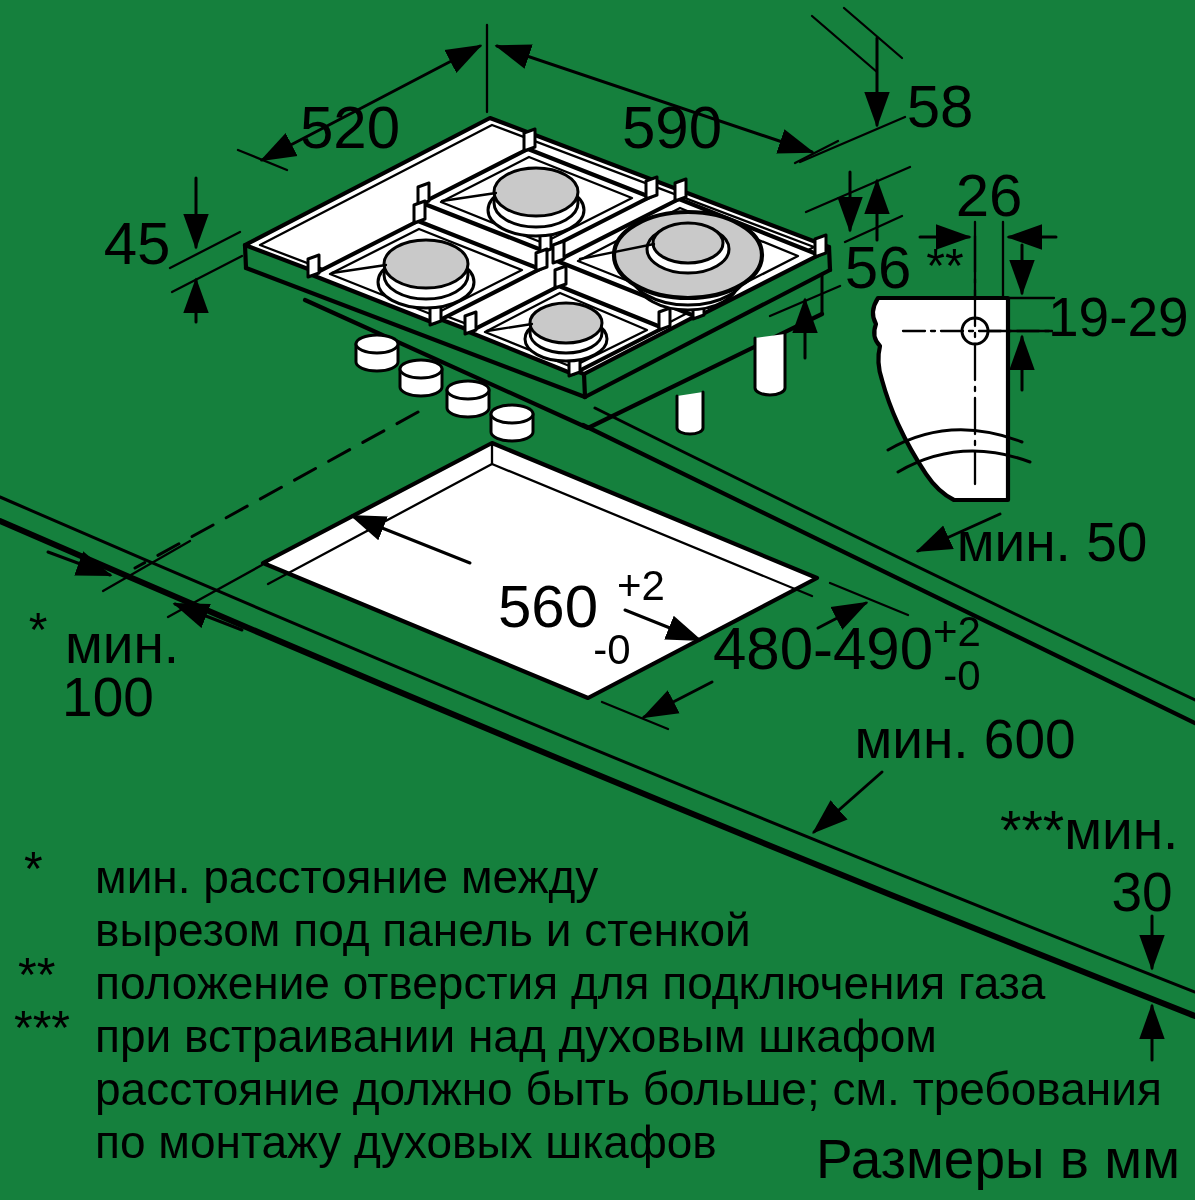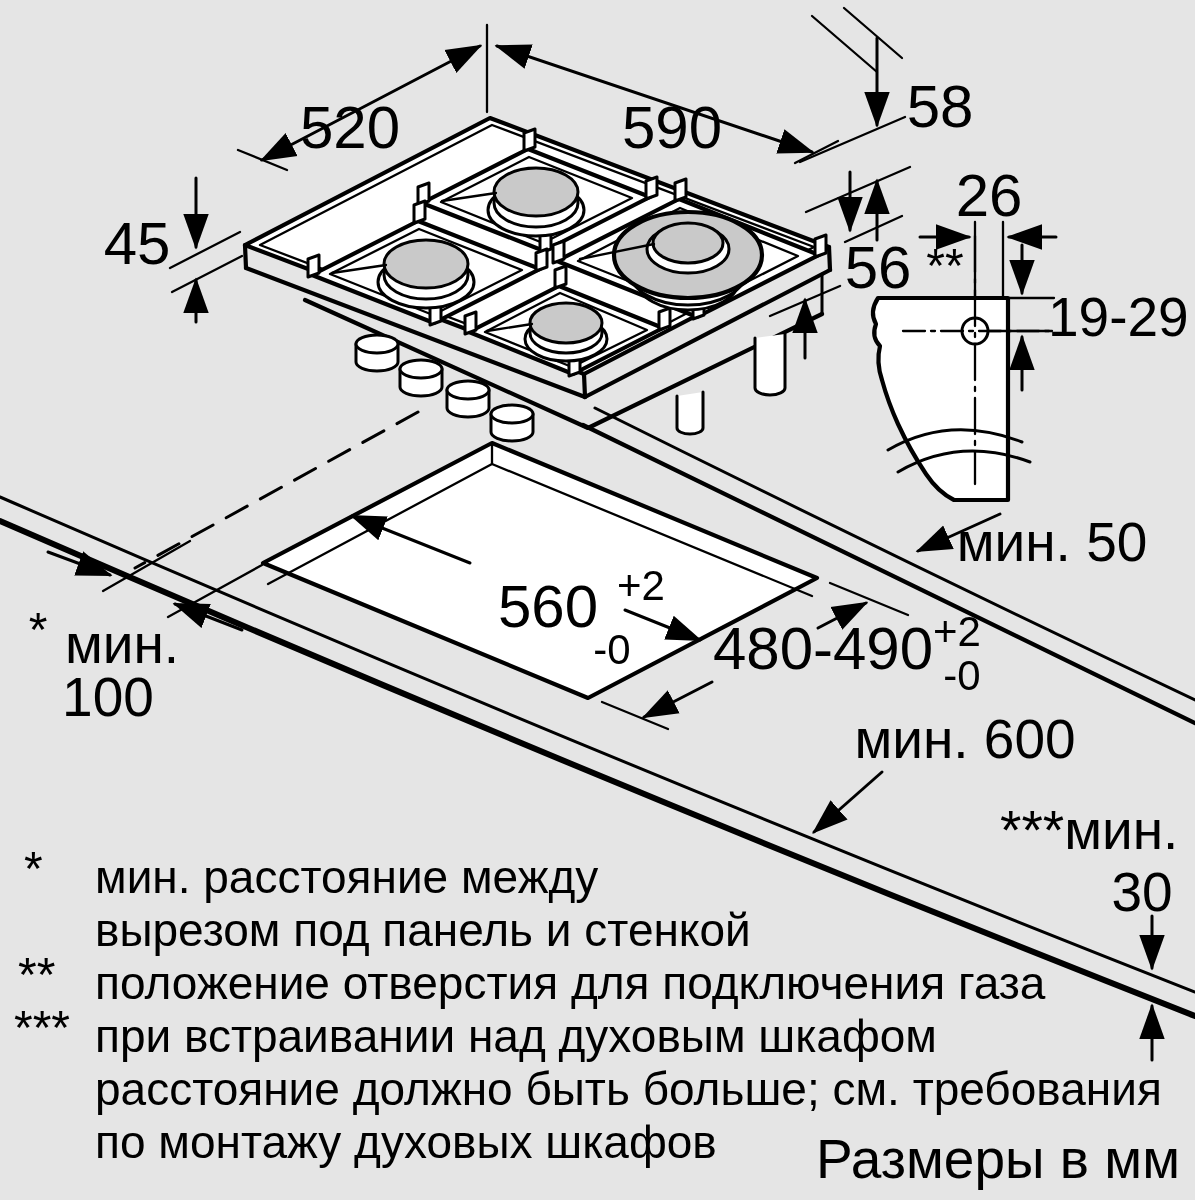--- a/index.html
+++ b/index.html
@@ -1,16 +1,16 @@
 <!DOCTYPE html>
 <html><head>
 <meta charset="utf-8">
 <style>
   html,body{margin:0;padding:0;background:#fff;}
-  .page{position:relative;width:1195px;height:1200px;background:#e5e5e5;overflow:hidden;}
+  .page{position:relative;width:1195px;height:1200px;background:#15803d;overflow:hidden;}
   svg{display:block;}
   .ln{fill:none;stroke:#000;stroke-linecap:round;stroke-linejoin:round;}
   .s2{stroke-width:2.3;}
   .s3{stroke-width:3;}
   .s4{stroke-width:4.2;}
   .s6{stroke-width:6;}
   .fw{fill:#ffffff;}
   .fg{fill:#c9c9c9;}
   .tx{fill:#000;stroke:none;font-family:"Liberation Sans",sans-serif;}
   .big{font-size:60px;}

